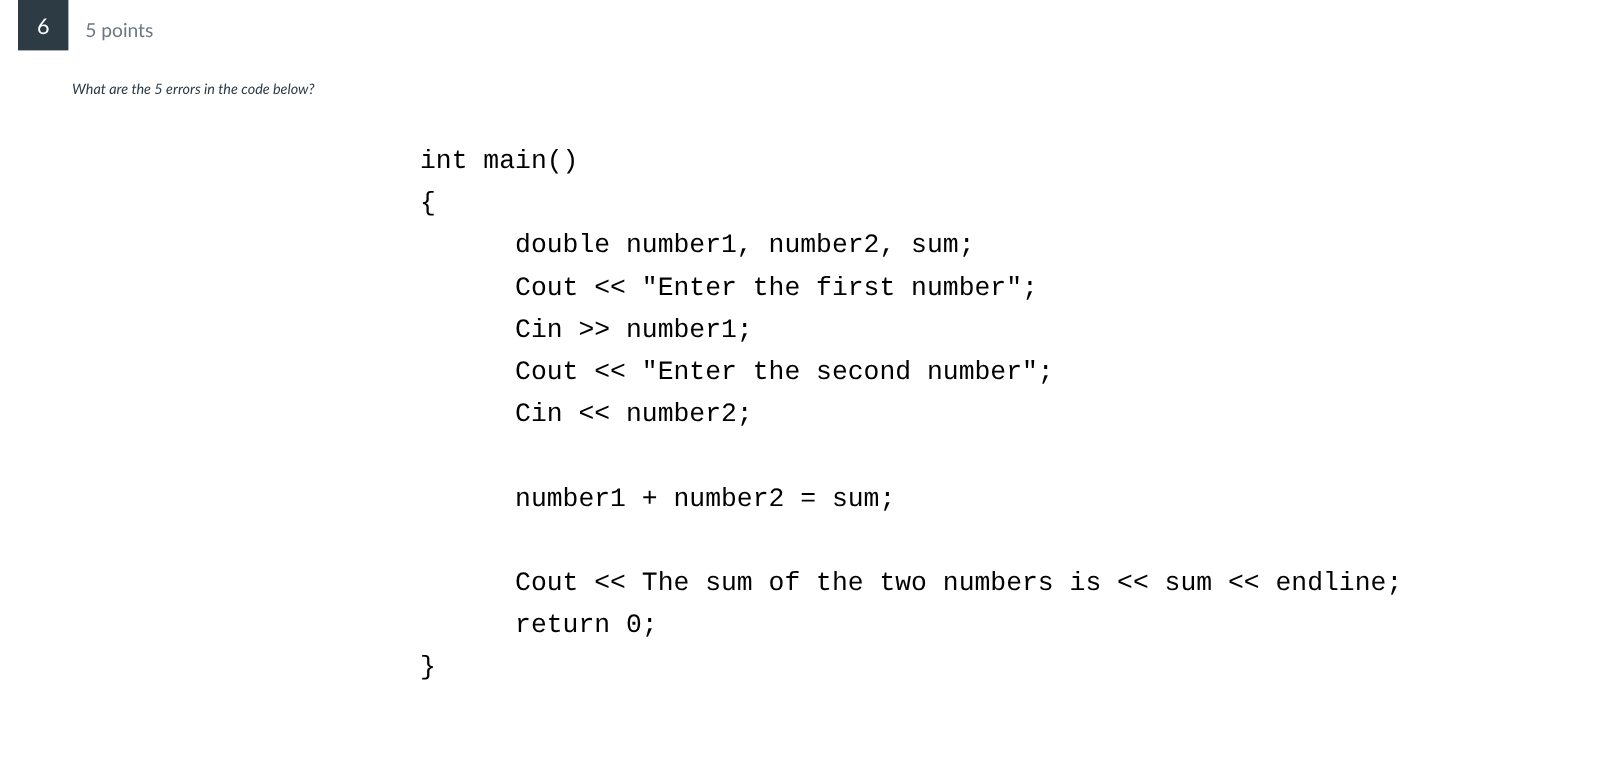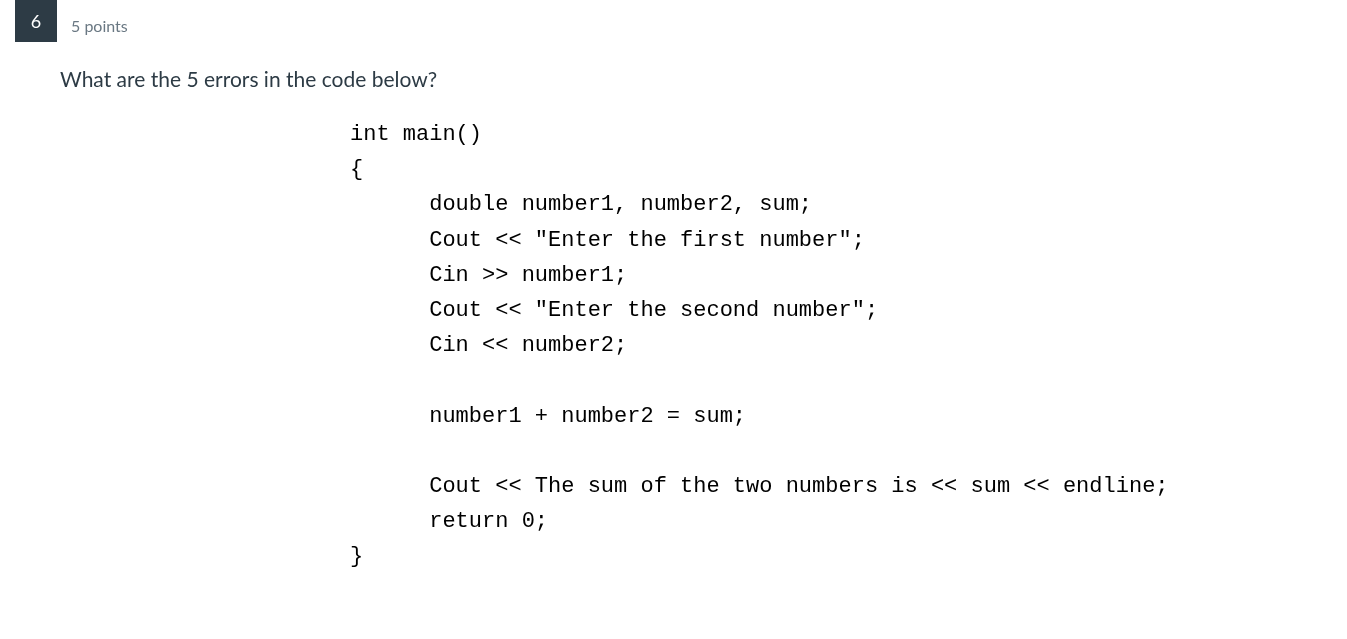--- a/index.html
+++ b/index.html
@@ -37,24 +37,25 @@
     }
     .question-points {
       color: #6a7883;
       font-size: 16px;
       padding: 16px 14px;
       display: flex;
       align-items: center;
     }
     .question-text {
       color: #2d3b45;
-      font-size: 21px;
+      font-size: 12px;
       margin-left: 45px;
-      margin-bottom: 26px;
+      margin-bottom: 36px;
       font-weight: 400;
+      font-style: italic;
     }
     .code-block {
       font-family: 'Courier New', Courier, monospace;
       font-size: 22px;
       line-height: 1.6;
       color: #000000;
       margin-left: 335px;
       white-space: pre;
       font-weight: normal;
     }

